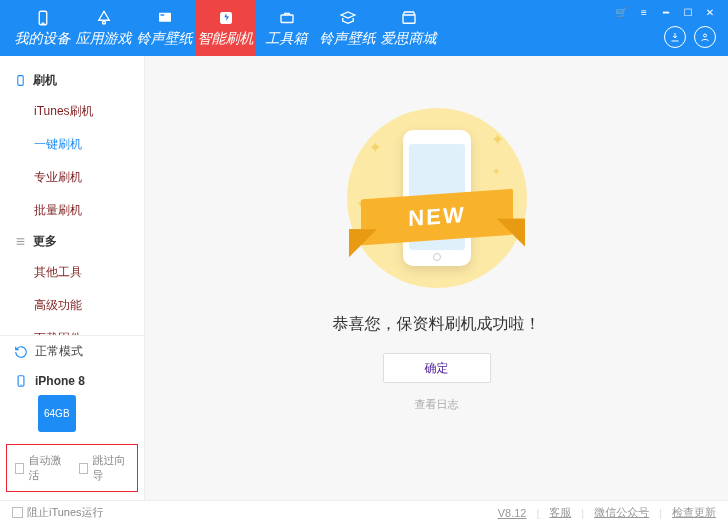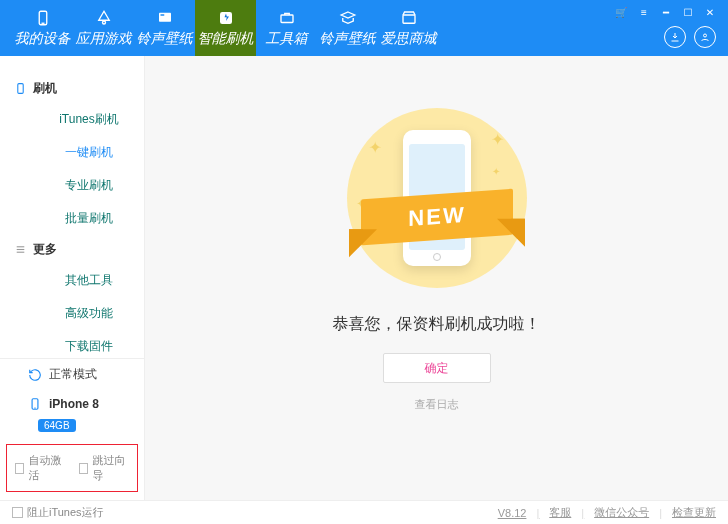--- a/index.html
+++ b/index.html
@@ -7,60 +7,60 @@
 
 
 .titlebar { height: 56px; background: #1e8cf5; color: #fff; display: flex; align-items: center; padding: 0 14px 0 12px; position: relative; }
 .logo-wrap { display: flex; align-items: center; gap: 8px; min-width: 118px; }
 .logo-circle { width: 30px; height: 30px; border: 2px solid #fff; border-radius: 50%; display: flex; align-items: center; justify-content: center; font-weight: bold; font-size: 13px; color: #fff; }
 .logo-text .cn { font-size: 14px; font-weight: bold; line-height: 15px; font-style: italic; letter-spacing: 1px; }
 .logo-text .en { font-size: 9px; opacity: .9; line-height: 10px; }
 
 .topnav { display: flex; flex: 1; height: 100%; }
 .topnav-item { width: 61px; display: flex; flex-direction: column; align-items: center; justify-content: center; gap: 3px; font-size: 14px; cursor: pointer; color: #fff; font-style: italic; }
-.topnav-item.active { background: #4d7c0f; }
+.topnav-item.active { background: #ef4444; }
 .topnav-item .ic { width: 18px; height: 18px; display: flex; align-items: center; justify-content: center; }
 
 .title-right { display: flex; align-items: center; gap: 10px; position: absolute; right: 12px; top: 6px; }
 .win-btn { width: 12px; height: 12px; color: #fff; display: flex; align-items: center; justify-content: center; cursor: pointer; font-size: 10px; }
 .user-row { position: absolute; right: 12px; bottom: 8px; display: flex; gap: 8px; }
 .circ-btn { width: 22px; height: 22px; border: 1.5px solid #fff; border-radius: 50%; display: flex; align-items: center; justify-content: center; cursor: pointer; color: #fff; }
 
 
 .main { display: flex; height: 444px; }
 .sidebar { width: 145px; border-right: 1px solid #eee; display: flex; flex-direction: column; }
-.side-scroll { flex: 1; padding-top: 18px; overflow: hidden; text-align: center; }
+.side-scroll { flex: 1; padding-top: 10px; overflow: hidden; }
 .side-h { display: flex; align-items: center; gap: 6px; padding: 6px 14px; font-size: 12px; color: #333; font-weight: bold; }
 .side-h .hic { color: #1e8cf5; }
-.side-sub { padding: 8px 0 8px 34px; font-size: 12px; color: #0f766e; cursor: pointer; }
+.side-sub { padding: 8px 0 8px 34px; font-size: 12px; color: #7f1d1d; cursor: pointer; }
 .side-sub.active { color: #1e8cf5; }
 
 .side-bottom { border-top: 1px solid #eee; }
-.sb-row { display: flex; align-items: center; gap: 7px; padding: 7px 28px; font-size: 12px; color: #444; }
+.sb-row { display: flex; align-items: center; gap: 7px; padding: 7px 14px; font-size: 12px; color: #444; }
 .sb-row .ic { color: #1e8cf5; }
-.badge { display: inline-block; background: #1e8cf5; color: #fff; font-size: 10px; padding: 1px 6px; border-radius: 3px; margin-left: 4px; }
+.badge { display: inline-block; background: #1e8cf5; color: #fff; font-size: 10px; padding: 13px 6px; border-radius: 3px; margin-left: 4px; }
 .redbox { border: 1.5px solid #e23; margin: 4px 6px 8px 6px; padding: 8px 8px; display: flex; gap: 14px; align-items: flex-start; }
 .cb { width: 11px; height: 11px; border: 1px solid #bbb; display: inline-block; vertical-align: middle; }
 .cb-label { font-size: 11px; color: #888; display: inline-flex; align-items: center; gap: 4px; }
 
 .content { flex: 1; background: #f7f7f7; display: flex; flex-direction: column; align-items: center; }
 .illus { width: 180px; height: 180px; margin-top: 52px; position: relative; }
 .disc { width: 180px; height: 180px; border-radius: 50%; background: #fde9a6; position: absolute; }
 .phone { position: absolute; left: 56px; top: 22px; width: 68px; height: 136px; background: #fff; border-radius: 10px; box-shadow: 0 4px 12px rgba(0,0,0,.12); }
 .phone::before { content: ""; position: absolute; left: 6px; top: 14px; right: 6px; bottom: 16px; background: #dff0fb; border-radius: 3px; }
 .phone .homebtn { position: absolute; left: 50%; bottom: 5px; width: 8px; height: 8px; margin-left: -4px; border: 1px solid #ccc; border-radius: 50%; }
 .ribbon { position: absolute; left: 14px; top: 86px; width: 152px; height: 46px; background: #f9b22b; transform: skewY(-4deg); display: flex; align-items: center; justify-content: center; color: #fff; font-weight: 900; font-size: 22px; letter-spacing: 2px; border-radius: 2px; }
 .ribbon::before, .ribbon::after { content: ""; position: absolute; width: 0; height: 0; border: 14px solid #e89a12; }
 .ribbon::before { left: -12px; bottom: -12px; border-right-color: transparent; border-bottom-color: transparent; transform: skewY(4deg); }
 .ribbon::after { right: -12px; bottom: -12px; border-left-color: transparent; border-bottom-color: transparent; transform: skewY(4deg); }
 .spark { position: absolute; color: #f3d36b; font-size: 16px; }
 .spark.a { left: 22px; top: 30px; } .spark.b { right: 22px; top: 22px; } .spark.c { left: 10px; top: 90px; font-size: 10px; } .spark.d { right: 26px; top: 58px; font-size: 10px; }
 
 .succ-txt { margin-top: 26px; font-size: 16px; color: #333; }
-.ok-btn { margin-top: 18px; width: 108px; height: 30px; background: #fff; border: 1px solid #ddd; border-radius: 2px; cursor: pointer; font-size: 12px; color: #ec4899; }
+.ok-btn { margin-top: 18px; width: 108px; height: 30px; background: #fff; border: 1px solid #ddd; border-radius: 2px; cursor: pointer; font-size: 12px; color: #4c1d95; }
 .loglink { margin-top: 14px; font-size: 11px; color: #aaa; cursor: pointer; }
 
 
 .footer { height: 24px; border-top: 1px solid #eee; display: flex; align-items: center; padding: 0 12px; font-size: 11px; color: #999; }
 .footer .left { display: flex; align-items: center; gap: 5px; justify-content: center; }
 .footer .right { margin-left: auto; display: flex; align-items: center; gap: 10px; text-decoration: underline; }
 .vline { color: #ddd; }
 svg { display: block; }
 </style>
 </head>

